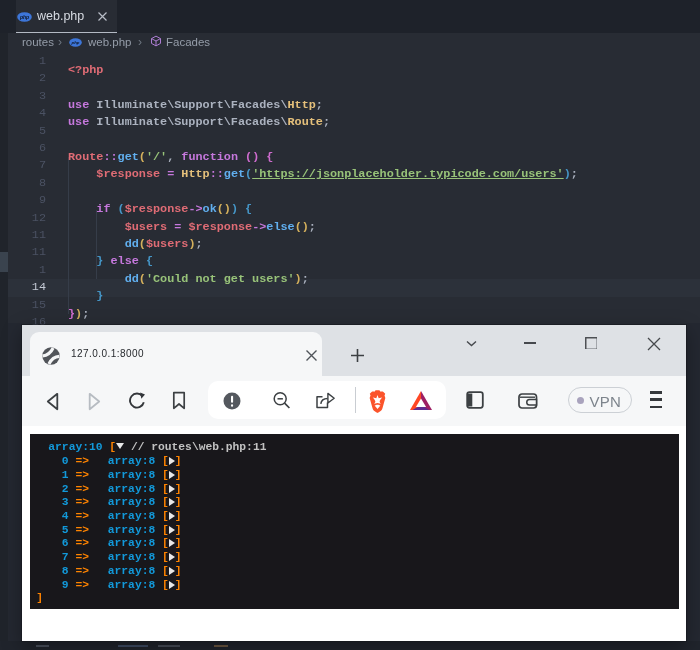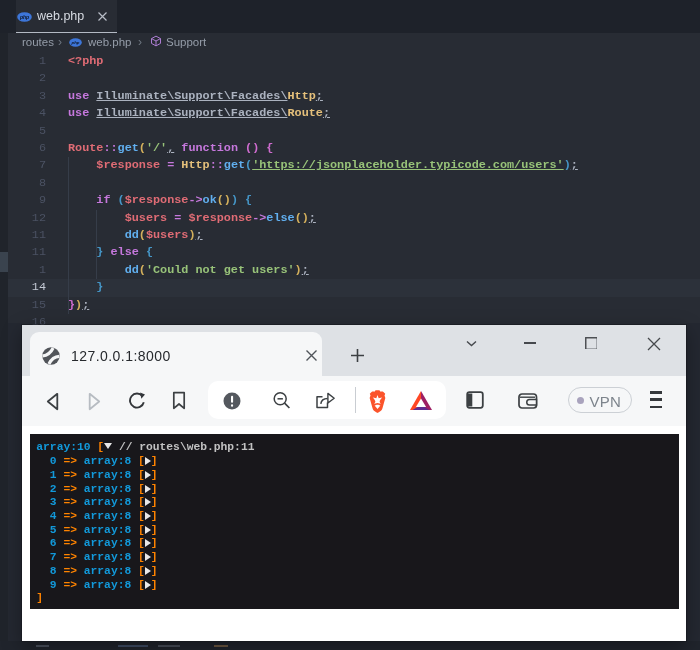--- a/index.html
+++ b/index.html
@@ -3,30 +3,30 @@
 <meta charset="utf-8">
 <style>
   * { margin:0; padding:0; box-sizing:border-box; }
   html,body { width:700px; height:650px; overflow:hidden; }
   body { position:relative; background:#282c34; font-family:"Liberation Sans", sans-serif; }
   .abs { position:absolute; }
   
   #tabbar { left:0; top:0; width:700px; height:33px; background:#1e222a; }
   #tab1 { left:16px; top:0; width:101px; height:33px; background:#282c34; }
   #tabline { left:16px; top:31.6px; width:101px; height:1.4px; background:#b4bac4; }
-  .cl { position:absolute; left:68px; white-space:pre; font-family:"Liberation Mono", monospace; font-size:11.8px; line-height:17.4px; color:#abb2bf; font-weight:bold; }
+  .cl { position:absolute; left:68px; white-space:pre; font-family:"Liberation Mono", monospace; font-size:11.8px; line-height:17.4px; color:#abb2bf; font-weight:bold;margin-top:9px; }
   .num { position:absolute; left:0; width:46px; text-align:right; font-family:"Liberation Mono", monospace; font-size:11.8px; line-height:17.4px; color:#4b5263; }
   .red { color:#e06c75; } .pur { color:#c678dd; } .blu { color:#61afef;text-align:right; }
-  .gld { color:#e5c07b; } .grn { color:#98c379; } .fg { color:#abb2bf;text-decoration:underline; }
+  .gld { color:#e5c07b; } .grn { color:#98c379; } .fg { color:#abb2bf; }
   .bg1 { color:#d4b05c; } .bg2 { color:#cf6ccf; } .bg3 { color:#4596c7; }
   .lnk { text-decoration:underline; }
   
   .tdown { display:inline-block; width:0; height:0; border-left:4px solid transparent; border-right:4px solid transparent; border-top:6px solid #e8e8e8; vertical-align:1px; }
   .tright { display:inline-block; width:0; height:0; border-top:4px solid transparent; border-bottom:4px solid transparent; border-left:6px solid #e8e8e8; vertical-align:-1px; }
-  .db { color:#1299da; } .do { color:#ff8400; } .dg { color:#c2c2c2; }
+  .db { color:#1299da;margin-left:12px; } .do { color:#ff8400; } .dg { color:#c2c2c2; }
   #dump { font-family:"Liberation Mono", monospace; font-size:11.3px; line-height:13.73px; white-space:pre; color:#ff8400; padding:7.3px 0 0 6.3px; font-weight:bold; }
 </style>
 </head>
 <body>
 
 <div class="abs" id="tabbar"></div>
 <div class="abs" id="tab1"></div>
 <div class="abs" id="tabline"></div>
 <svg class="abs" style="left:17px;top:11.5px" width="15" height="10" viewBox="0 0 15 10">
   <ellipse cx="7.5" cy="5" rx="7.3" ry="4.8" fill="#3d76d9"></ellipse>
@@ -41,21 +41,21 @@
 <div class="abs" style="left:58px;top:35px;font-size:12px;color:#6e7681;">›</div>
 <svg class="abs" style="left:69px;top:38px" width="13" height="9" viewBox="0 0 15 10">
   <ellipse cx="7.5" cy="5" rx="7.3" ry="4.8" fill="#3d76d9"></ellipse>
   <text x="7.5" y="7" font-size="5" font-style="italic" font-weight="bold" fill="#0d1524" text-anchor="middle" font-family="Liberation Sans">php</text>
 </svg>
 <div class="abs" style="left:88px;top:36px;font-size:11.5px;color:#959da9;">web.php</div>
 <div class="abs" style="left:138px;top:35px;font-size:12px;color:#6e7681;">›</div>
 <svg class="abs" style="left:150px;top:34.5px" width="12" height="12" viewBox="0 0 16 16">
   <path d="M8 1.5 L14 4.8 L14 11.2 L8 14.5 L2 11.2 L2 4.8 Z M2 4.8 L8 8 L14 4.8 M8 8 L8 14.5" fill="none" stroke="#b180d7" stroke-width="1.3"></path>
 </svg>
-<div class="abs" style="left:166px;top:36px;font-size:11.5px;color:#959da9;">Support</div>
+<div class="abs" style="left:166px;top:36px;font-size:11.5px;color:#959da9;">Facades</div>
 
 <div class="abs" style="left:8px;top:279.2px;width:692px;height:17.4px;background:#2c313a;"></div>
 
 <div class="abs" style="left:68px;top:157.4px;width:1px;height:156.6px;background:#363d49;"></div>
 <div class="abs" style="left:96.3px;top:209.6px;width:1px;height:69.6px;background:#363d49;"></div>
 
 <div id="nums">
 <div class="num" style="top:53px;color:#4b5263">1</div>
 <div class="num" style="top:70.4px;color:#4b5263">2</div>
 <div class="num" style="top:87.8px;color:#4b5263">3</div>
@@ -102,21 +102,21 @@
 <div class="abs" id="bw" style="left:22px;top:325px;width:663.5px;height:316px;background:#fff;box-shadow:0 0 0 1px rgba(20,22,28,.55), 0 6px 18px rgba(0,0,0,.35);">
 
   <div class="abs" style="left:0;top:0;width:663.5px;height:51px;background:#dee1e5;"></div>
   <div class="abs" style="left:8px;top:7px;width:292px;height:44px;background:#f6f7f8;border-radius:9px 9px 0 0;"></div>
 
   <svg class="abs" style="left:20px;top:22px" width="18" height="18" viewBox="0 0 17 17">
     <circle cx="8.5" cy="8.5" r="8.2" fill="#515459"></circle>
     <path d="M0.5 8.5 C5 8.0 8 6 10.5 0.9" stroke="#f4f5f6" stroke-width="3" fill="none"></path>
     <path d="M16.4 8.8 C12 9.0 9 11 6.5 16.1" stroke="#f4f5f6" stroke-width="3" fill="none"></path>
   </svg>
-  <div class="abs" style="left:49px;top:23px;font-size:14px;letter-spacing:0.45px;color:#26292d;">127.0.0.1:8000</div>
+  <div class="abs" style="left:49px;top:23px;font-size:10px;letter-spacing:0.45px;color:#26292d;">127.0.0.1:8000</div>
   <svg class="abs" style="left:283px;top:24px" width="13" height="13" viewBox="0 0 13 13">
     <path d="M1.5 1.5 L11.5 11.5 M11.5 1.5 L1.5 11.5" stroke="#50545a" stroke-width="1.4"></path>
   </svg>
 
   <svg class="abs" style="left:328px;top:23px" width="15" height="15" viewBox="0 0 15 15">
     <path d="M7.5 1 V14 M1 7.5 H14" stroke="#3c4043" stroke-width="1.6"></path>
   </svg>
 
   <svg class="abs" style="left:443.5px;top:14.5px" width="11" height="7" viewBox="0 0 11 7">
     <path d="M1 1.5 L5.5 5.5 L10 1.5" stroke="#46494d" stroke-width="1.4" fill="none"></path>

